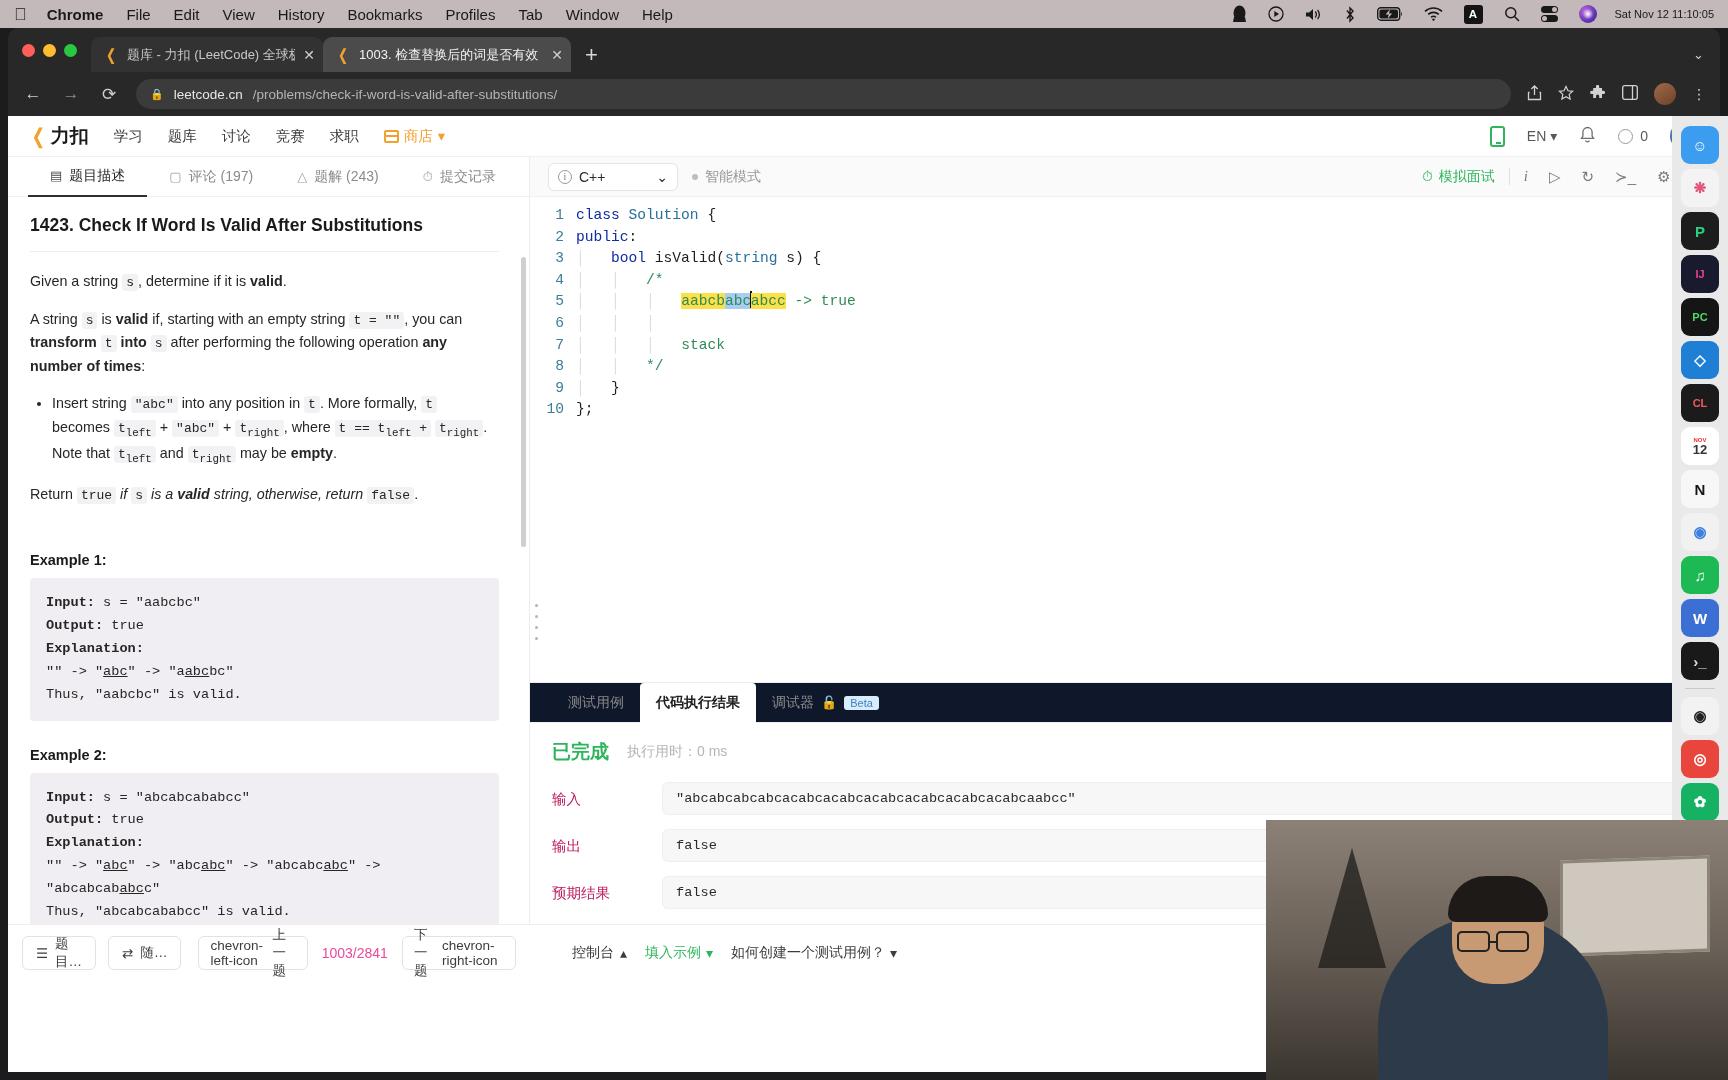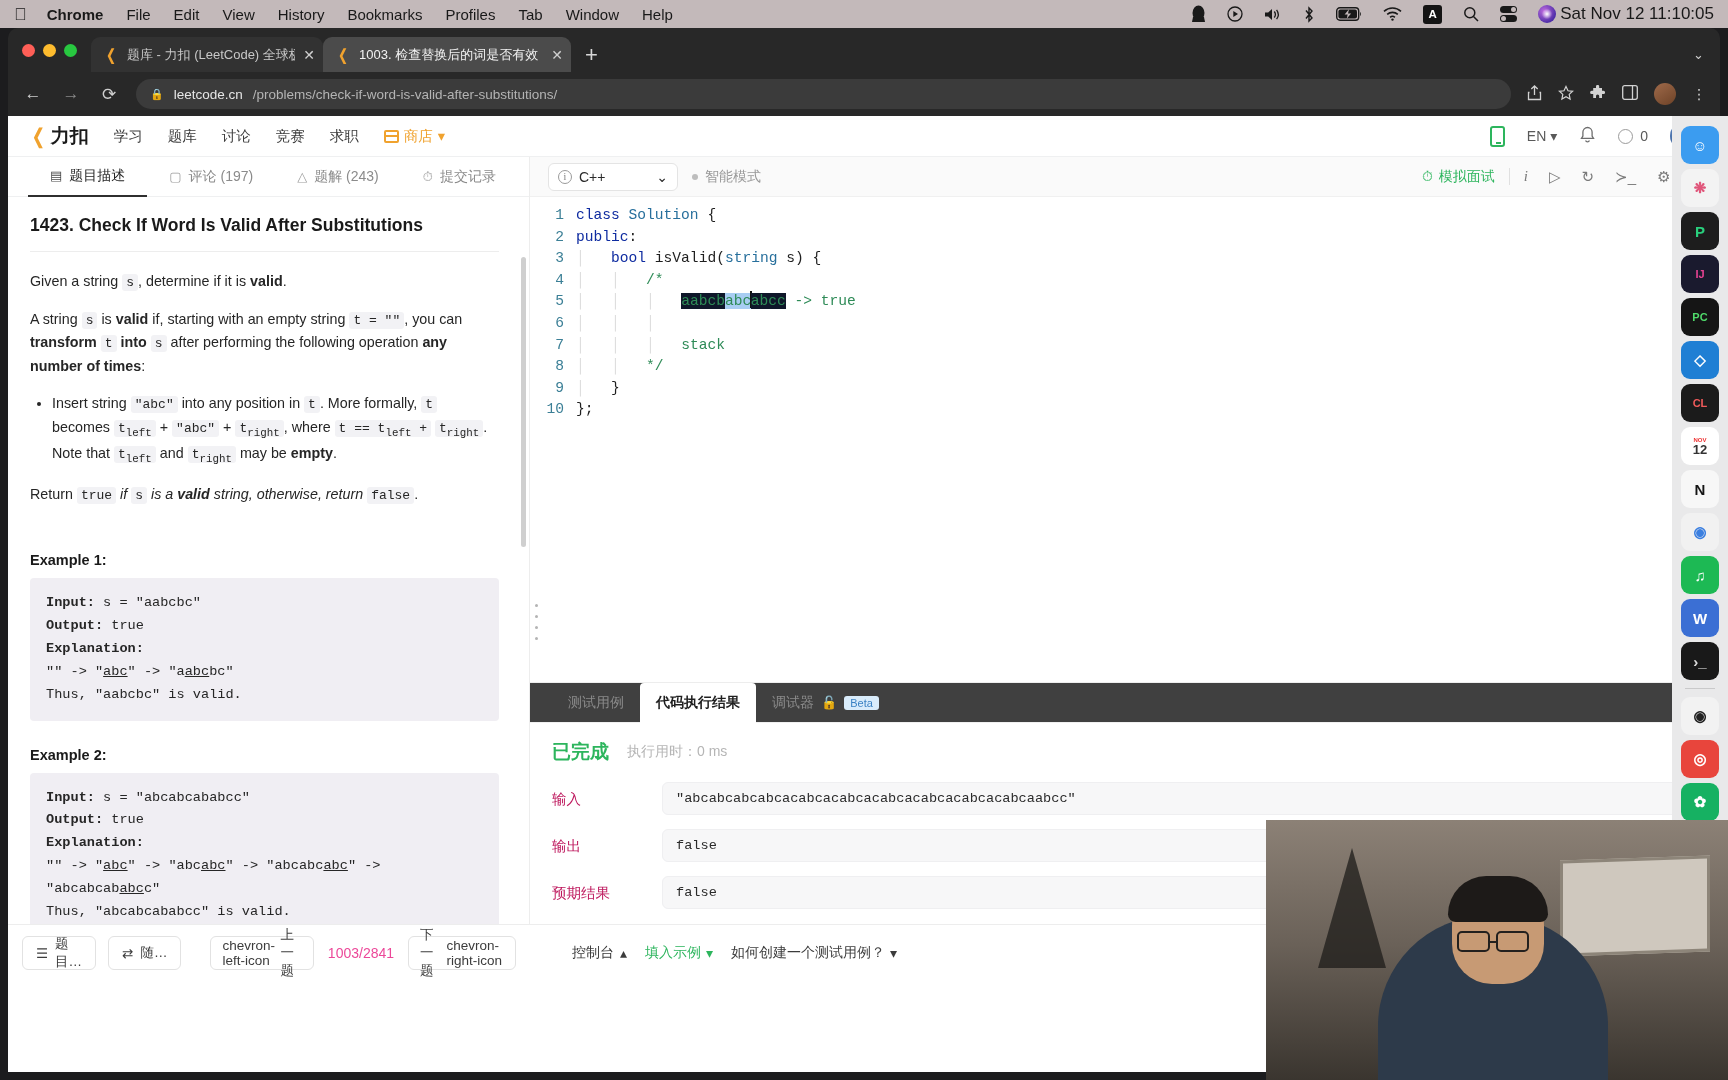--- a/index.html
+++ b/index.html
@@ -14,21 +14,21 @@
   .menubar {
     position: absolute; top: 0; left: 0; width: 1728px; height: 28px;
     background: #c3b9ba; display: flex; align-items: center;
     padding: 0 14px; color: #191919; font-size: 15px;
   }
   .menubar .apple { font-size: 17px; margin-right: 20px; line-height: 1; }
   .menubar .mi { margin-right: 23px; white-space: nowrap; }
   .menubar .mi.bold { font-weight: bold; }
   .menubar .spacer { flex: 1; }
   .menubar .right-item { margin-left: 21px; display: flex; align-items: center; }
-  .clock { font-size: 17px; margin-left: 4px; white-space: nowrap; }
+  .clock { font-size: 11px; margin-left: 18px; white-space: nowrap; }
   .kbd-a {
     background: #141414; color: #fff; font-size: 11.5px; font-weight: bold;
     width: 19px; height: 19px; display: flex; align-items: center;
     justify-content: center; border-radius: 3px;
   }
   .siri {
     width: 18px; height: 18px; border-radius: 50%;
     background: radial-gradient(circle at 35% 35%, #c06ce0, #4f2ea8 70%);
     position: relative;
   }
@@ -185,21 +185,21 @@
   .bottombar-left {
     position: absolute; bottom: 0; left: 0; width: 522px; height: 56px;
     background: #fff; border-top: 1px solid #ededed; display: flex;
     align-items: center; padding: 0 14px; gap: 12px;
   }
   .bbtn {
     border: 1px solid #e2e2e2; border-radius: 6px; height: 34px; display: flex;
     align-items: center; gap: 7px; padding: 0 13px; font-size: 13.5px; color: #3c3c3c;
     background: #fff;
   }
-  .pager { display: flex; align-items: center; gap: 0; margin-left: 17px; }
+  .pager { display: flex; align-items: center; gap: 0; margin-left: 5px; }
   .pg-btn {
     border: 1px solid #e2e2e2; border-radius: 6px; height: 34px; display: flex;
     align-items: center; gap: 5px; padding: 0 11px; font-size: 13.5px; color: #3c3c3c;
   }
   .pg-num { font-size: 14px; color: #ec4899; padding: 0 14px; }
 
   
   .ed-head {
     height: 40px; display: flex; align-items: center; padding: 0 18px;
     gap: 14px; border-bottom: 1px solid #f0f0f0; background: #fafafa;
@@ -228,41 +228,41 @@
     padding-top: 8px;
   }
   .cline { display: flex; height: 21.6px; }
   .lnum { width: 46px; text-align: right; color: #3b7f96; padding-right: 12px; flex: none; }
   .ctext { white-space: pre; color: #1f1f1f; }
   .k { color: #0e2ba0; }
   .t { color: #276f9c; }
   .fn { color: #1f1f1f; }
   .cm { color: #2e8b57; }
   .ind-guide { color: #dcdcdc; }
-  .sel-light { background: #0f172a; }
+  .sel-light { background: #fde047; }
   .sel-strong { background: #a8cdf2; }
   .caret {
     display: inline-block; width: 1.5px; height: 17px; background: #111;
     vertical-align: -3px; margin: 0 -1px;
   }
   .code-scroll {
     position: absolute; right: 3px; top: 88px; width: 5px; height: 34px;
     background: #d2d2d2; border-radius: 3px;
   }
   .drag-dots {
     position: absolute; left: 527px; top: 488px; width: 6px;
     display: flex; flex-direction: column; gap: 8px; z-index: 5;
   }
   .drag-dots i { width: 3px; height: 3px; border-radius: 50%; background: #b4b4b4; display:block; }
 
   
   .results { height: 298px; border-top: 1px solid #ededed; background: #fff; display: flex; flex-direction: column; }
   .res-tabs {
     height: 40px; display: flex; align-items: center; padding-left: 22px;
-    gap: 0; font-size: 14px; border-bottom: 1px solid #f0f0f0; background: #404040;
+    gap: 0; font-size: 14px; border-bottom: 1px solid #f0f0f0; background: #0f172a;
   }
   .rtab { padding: 0 16px; height: 40px; display: flex; align-items: center; color: #8b8b8b; gap: 7px; }
   .rtab.active { color: #1f1f1f; font-weight: 600; background: #fff; border-radius: 4px 4px 0 0; }
   .lock-ic { color: #f0a22e; font-size: 13px; }
   .beta {
     background: #d9ecfb; color: #3b82c4; font-size: 11px; padding: 1px 6px; border-radius: 3px;
   }
   .res-tabs .rspacer { flex: 1; }
   .chev-down { color: #8b8b8b; font-size: 13px; margin-right: 22px; }
 

